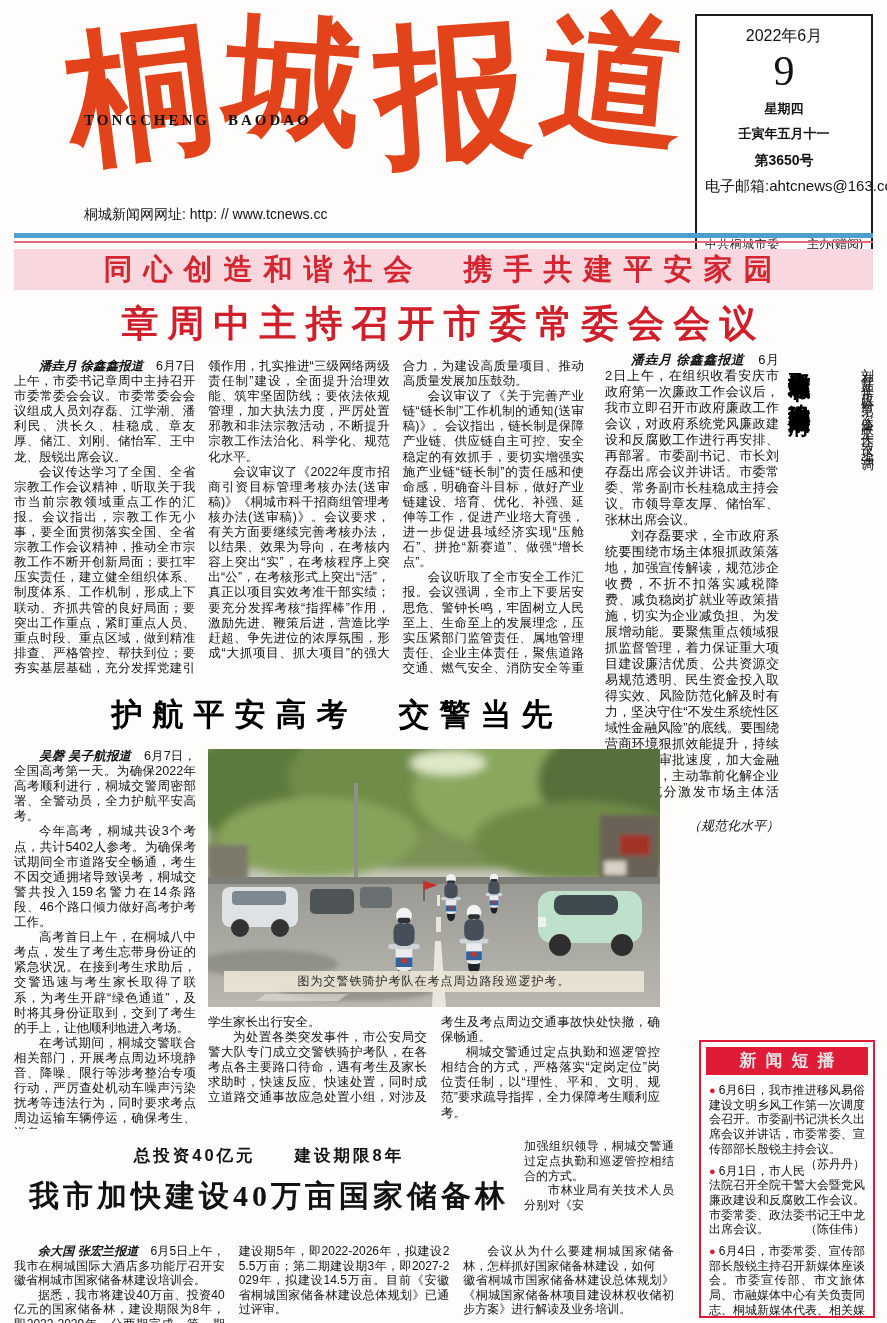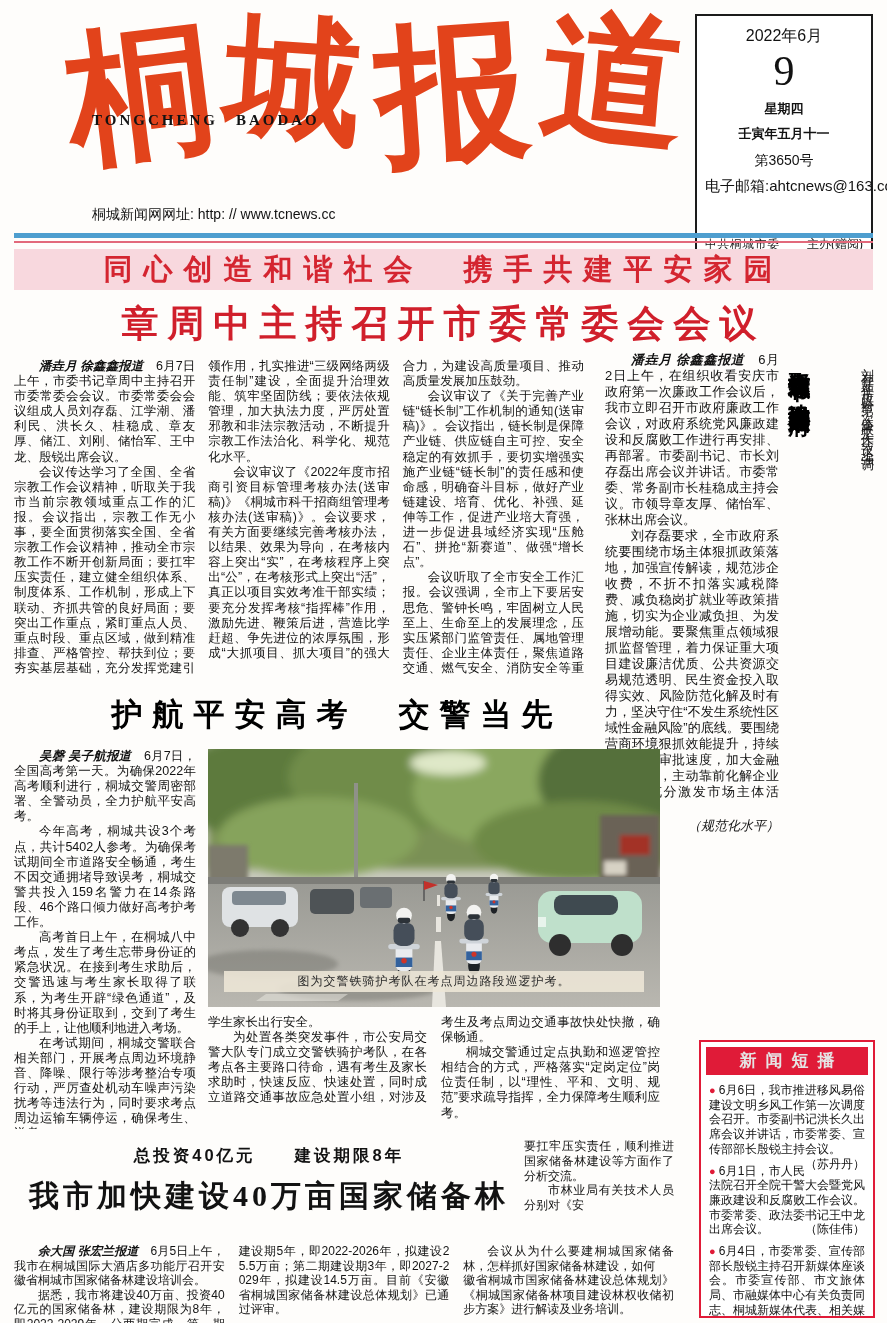--- a/index.html
+++ b/index.html
@@ -21,30 +21,30 @@
   .tc { font-family:"DejaVu Serif", serif; font-weight:700; line-height:1.02;
     color:var(--masthead_orange,#e2431b); display:inline-block; }
   .tc1 { font-size:146px; transform:rotate(-7deg) translateY(14px); }
   .tc2 { font-size:136px; transform:rotate(4deg) translateY(6px); }
   .tc3 { font-size:152px; transform:rotate(-4deg) translateY(10px); }
   .tc4 { font-size:144px; transform:rotate(6deg) translateY(2px); }
   .mast-row { position:absolute; left:70px; bottom:6px; width:600px;
     display:flex; align-items:baseline; gap:76px;flex-direction:column; }
   .romanized { font-family:"Liberation Serif", serif; font-weight:700;
     font-size:15px; letter-spacing:3px; }
-  .website { font-size:14px;margin-left:8px; }
+  .website { font-size:14px; }
 
   .date-box { position:absolute; right:0; top:6px; width:178px; height:268px;
     border:2px solid #1b1b1b; padding:10px 8px 8px; text-align:center;
     display:flex; flex-direction:column; background:#fff; }
   .db-month { font-size:16px; }
   .db-day { font-size:42px; line-height:1.05; font-family:"Liberation Serif", serif; margin-top:2px; }
   .db-weekday { font-size:13px; font-weight:700; margin-top:7px; }
   .db-lunar { font-size:13px; font-weight:700; margin-top:7px; }
-  .db-issue { font-size:14px; margin-top:9px; }
+  .db-issue { font-size:14px; margin-top:9px;font-weight:bold; }
   .db-email { font-size:15px; margin-top:7px; white-space:nowrap; }
   .db-org { margin-top:auto; display:flex; justify-content:space-between; align-items:flex-start; }
   .db-org-names { font-size:11.5px; line-height:1.55; text-align:left; letter-spacing:1px; }
   .db-publisher { font-size:12px; white-space:nowrap; }
 
   
   .rule-blue { position:absolute; left:14px; top:233px; width:859px; height:5px;
     background:var(--rule_blue,#4e9ecf); }
   .rule-red  { position:absolute; left:14px; top:241px; width:859px; height:2px; background:#e2697b; }
   .banner { position:absolute; left:14px; top:249px; width:859px; height:41px;
@@ -268,21 +268,21 @@
     </div>
   </section>
 
   <section class="article3">
     <div class="a3-top">
       <div class="a3-headblock">
         <div class="a3-kicker">总投资40亿元　　建设期限8年</div>
         <h2 class="a3-headline">我市加快建设40万亩国家储备林</h2>
       </div>
       <div class="a3-side">
-        <p>要扛牢压实责任，顺利推进国家储备林建设等方面作了分析交流。</p>
+        <p>加强组织领导，桐城交警通过定点执勤和巡逻管控相结合的方式。</p>
         <p class="ind">市林业局有关技术人员分别对《安</p>
       </div>
     </div>
     <div class="a3-body">
       <p class="ind"><span class="byline">余大国 张宏兰报道</span>　<span>6月5日上午，我市在桐城国际大酒店多功能厅召开安徽省桐城市国家储备林建设培训会。</span></p>
       <p class="ind">据悉，我市将建设40万亩、投资40亿元的国家储备林，建设期限为8年，即2022-2029年，分两期完成，第一期建设期5年，即2022-2026年，拟建设25.5万亩；第二期建设期3年，即2027-2029年，拟建设14.5万亩。目前《安徽省桐城国家储备林建设总体规划》已通过评审。</p>
       <p class="ind">会议从为什么要建桐城国家储备林，怎样抓好国家储备林建设，如何</p>
       <p>徽省桐城市国家储备林建设总体规划》《桐城国家储备林项目建设林权收储初步方案》进行解读及业务培训。</p>
 
     </div>

